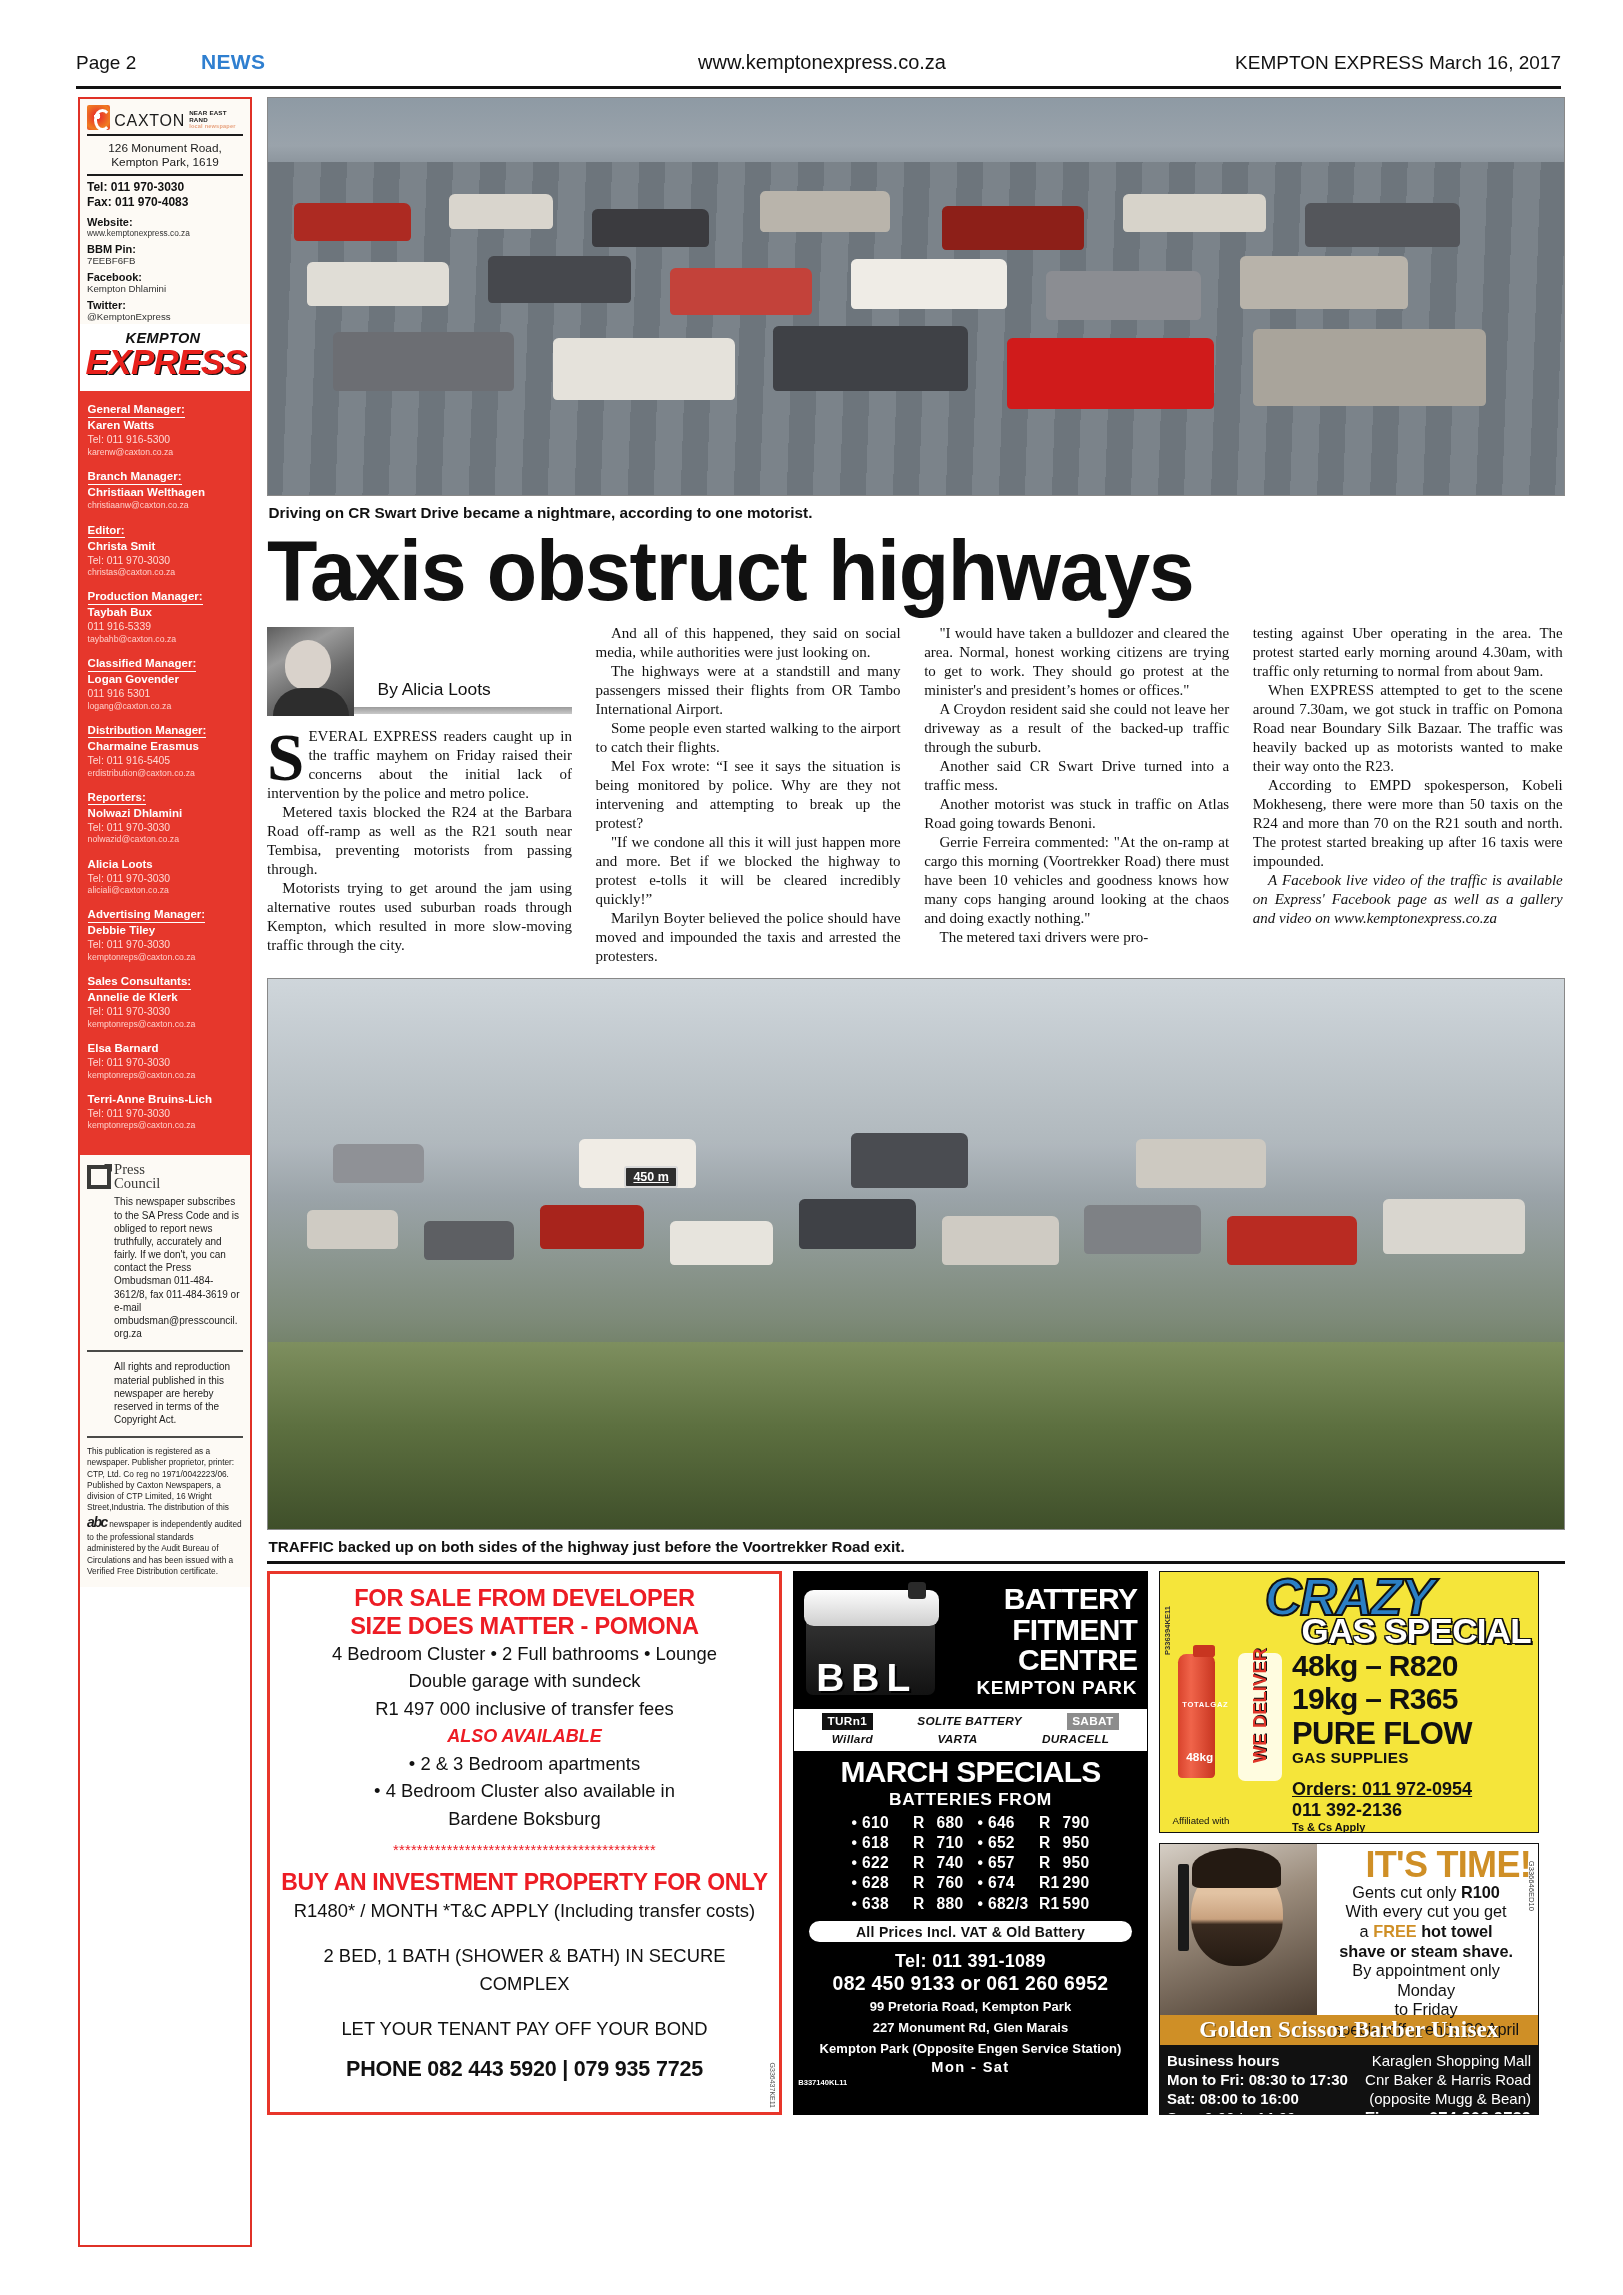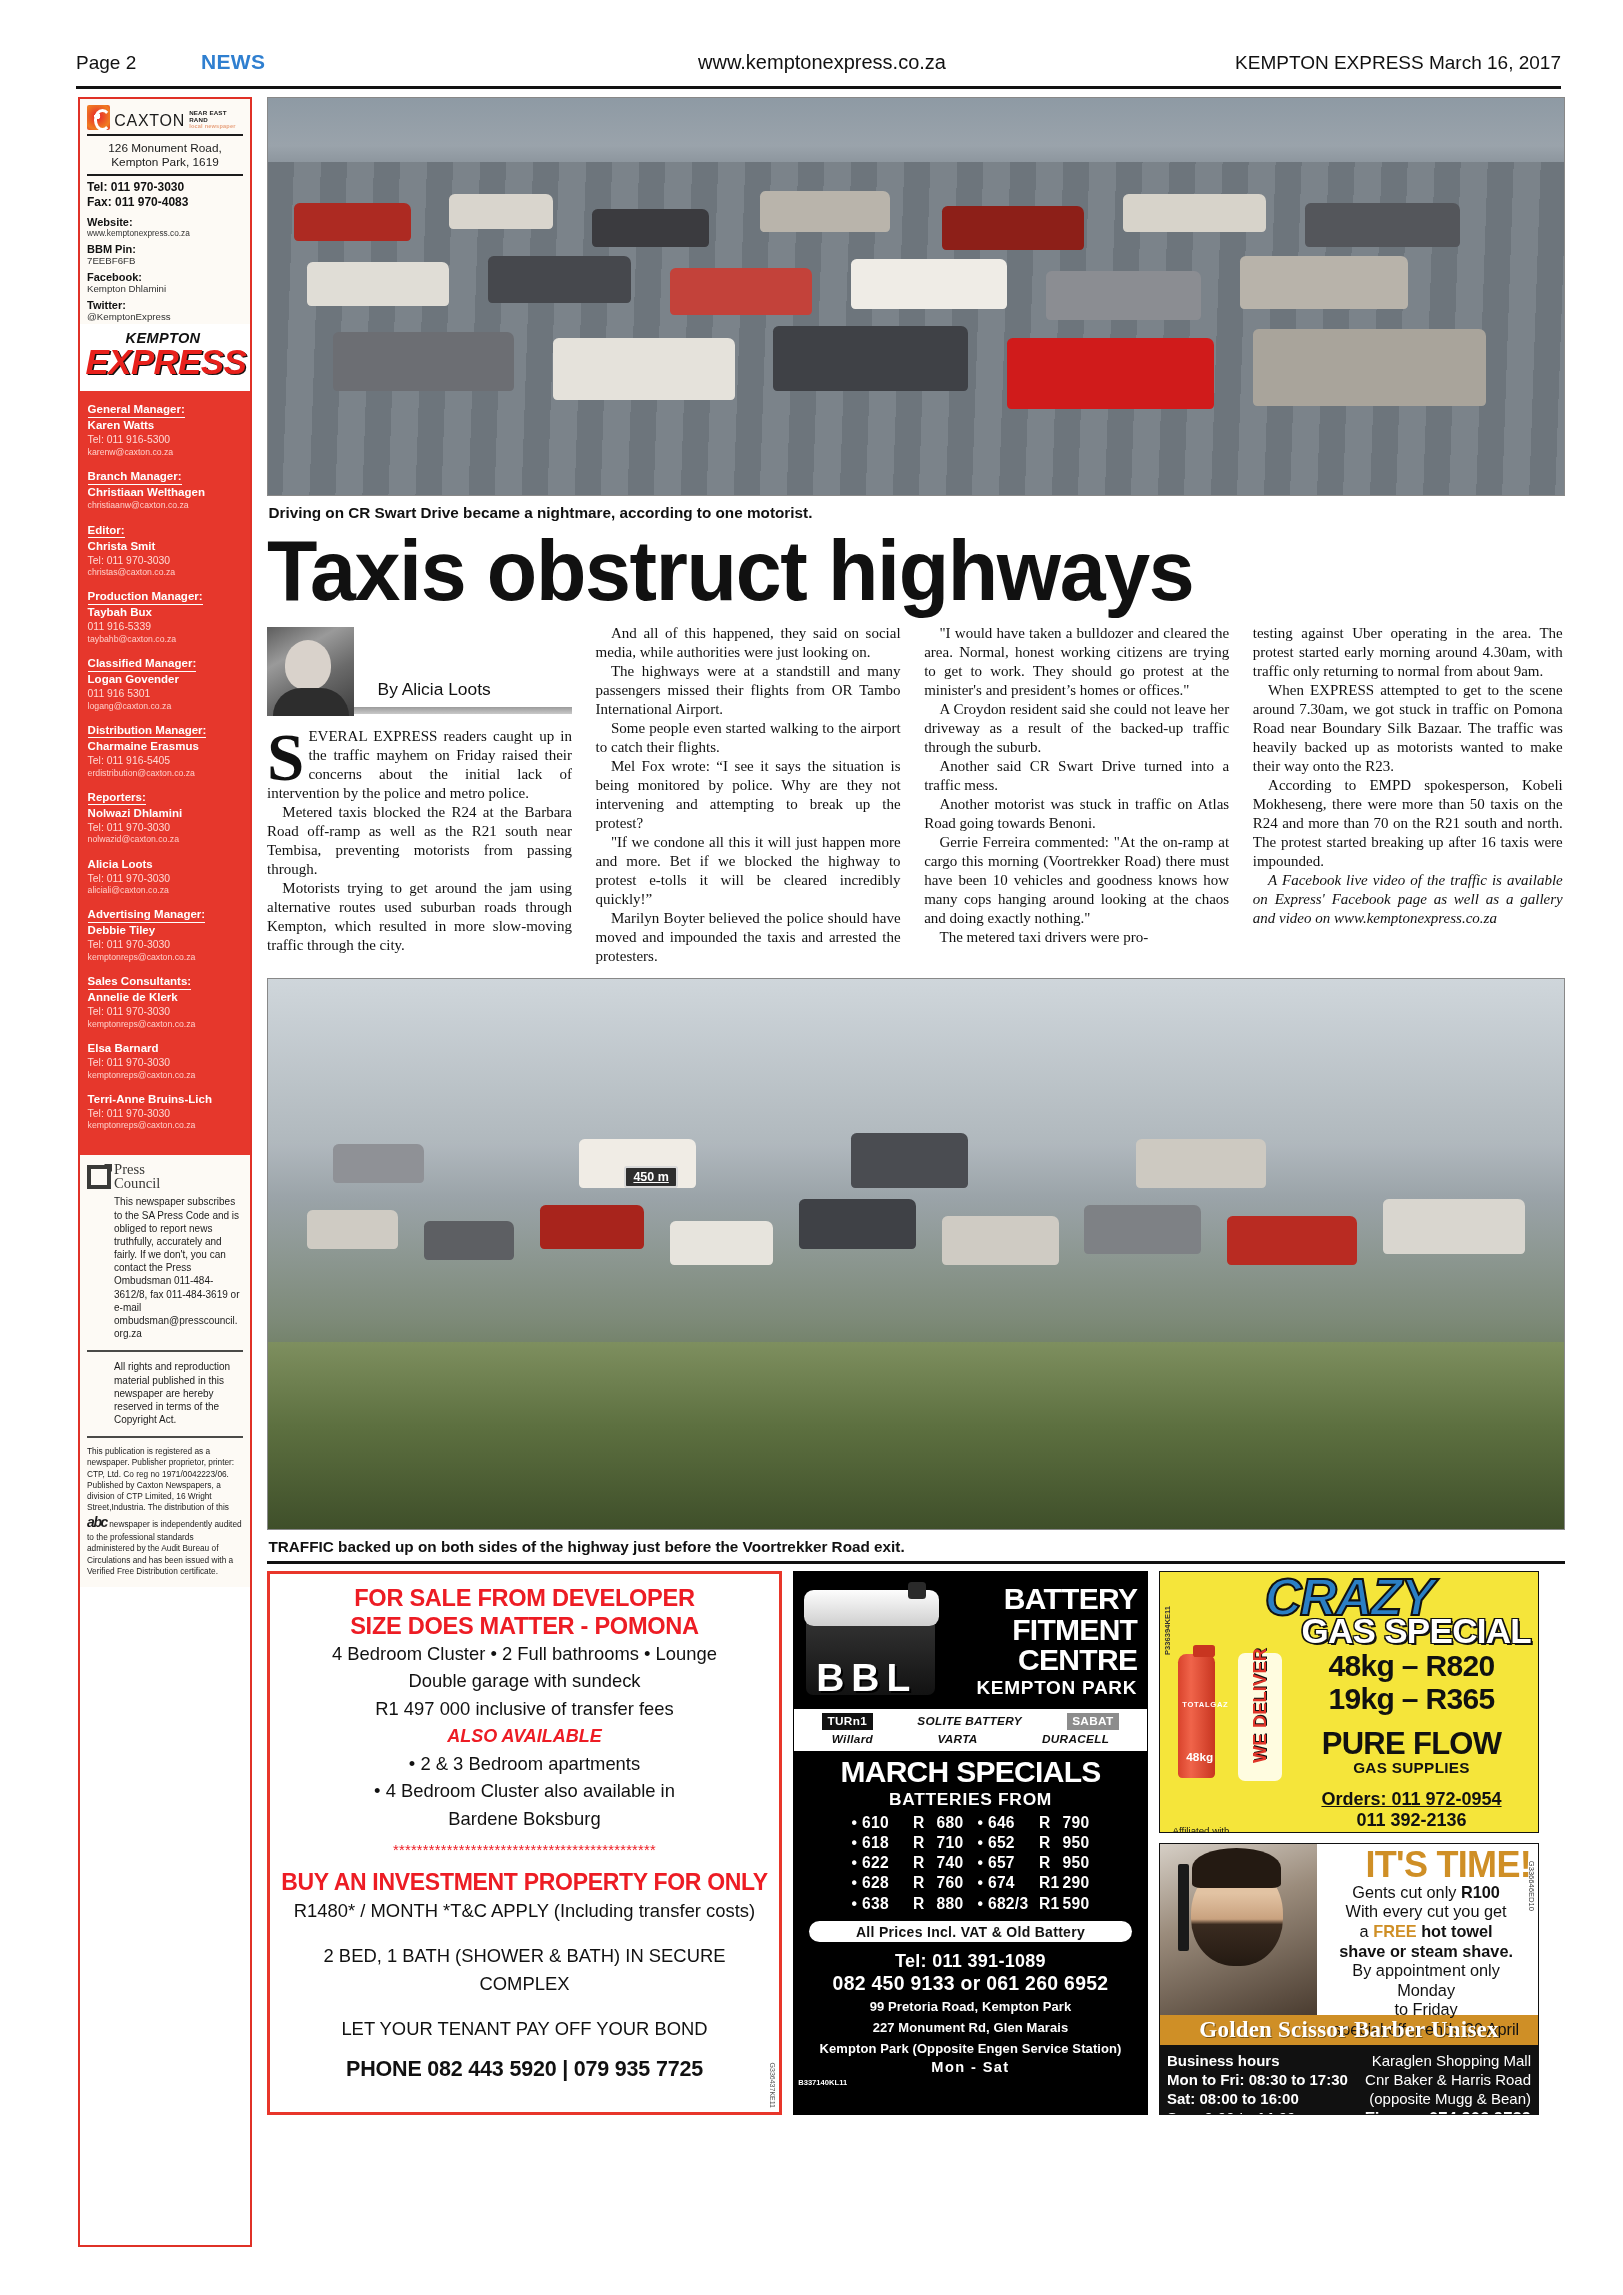--- a/index.html
+++ b/index.html
@@ -243,23 +243,23 @@
   .gas-deliver {
     position:absolute; left: 78px; top: 2.8px; width: 44px; height: 128px;
     background:#fffce0; border-radius: 7px;
   }
   .gas-deliver span{
     position:absolute; left:-40px; top:42px; width: 125px; text-align:center;
     transform: rotate(-90deg); font-size: 18px; font-weight:800; color:#e0352a;
     text-shadow: 1px 1px 0 #111; letter-spacing:0.3px;
   }
   .gas-affil{ position:absolute; left: 12.5px; bottom: 7px; font-size:9.7px; font-weight:400; color:#111; }
-  .gas-right { flex:1; padding-right: 7px; text-align:center; }
+  .gas-right { flex:1; padding-right: 7px; text-align:left; }
   .gas-price { font-size: 30px; font-weight:800; color:#111; line-height:1.08; letter-spacing:-0.7px; }
-  .gas-pure { font-size: 31px; font-weight:800; color:#111; line-height:1.0; letter-spacing:-0.7px; margin-top:13px;}
+  .gas-pure { font-size: 31px; font-weight:800; color:#111; line-height:1.0; letter-spacing:-0.7px; margin-top:3px;}
   .gas-supp { font-size: 15.3px; font-weight:800; color:#111; letter-spacing:0.3px; }
   .gas-ord  { font-size: 18px; font-weight:800; color:#111; text-decoration: underline; margin-top: 12px; }
   .gas-ord2 { font-size: 18px; font-weight:800; color:#111; }
   .gas-ts   { font-size: 11px; font-weight:700; color:#111; }
   .gas-vcode{ position:absolute; left:2.8px; top: 83px; font-size: 7.6px; font-weight:700; color:#333;
               transform: rotate(-90deg); transform-origin: left top; }
   .gas-foot { background:#111; color:#fff; font-size: 16px; font-weight:800; text-align:center; padding: 3.5px 0; letter-spacing:-0.1px;}
 
   
   .ad-barb { border:1.4px solid #111; background:#fff; height: 272px; position:relative; overflow:hidden; }

